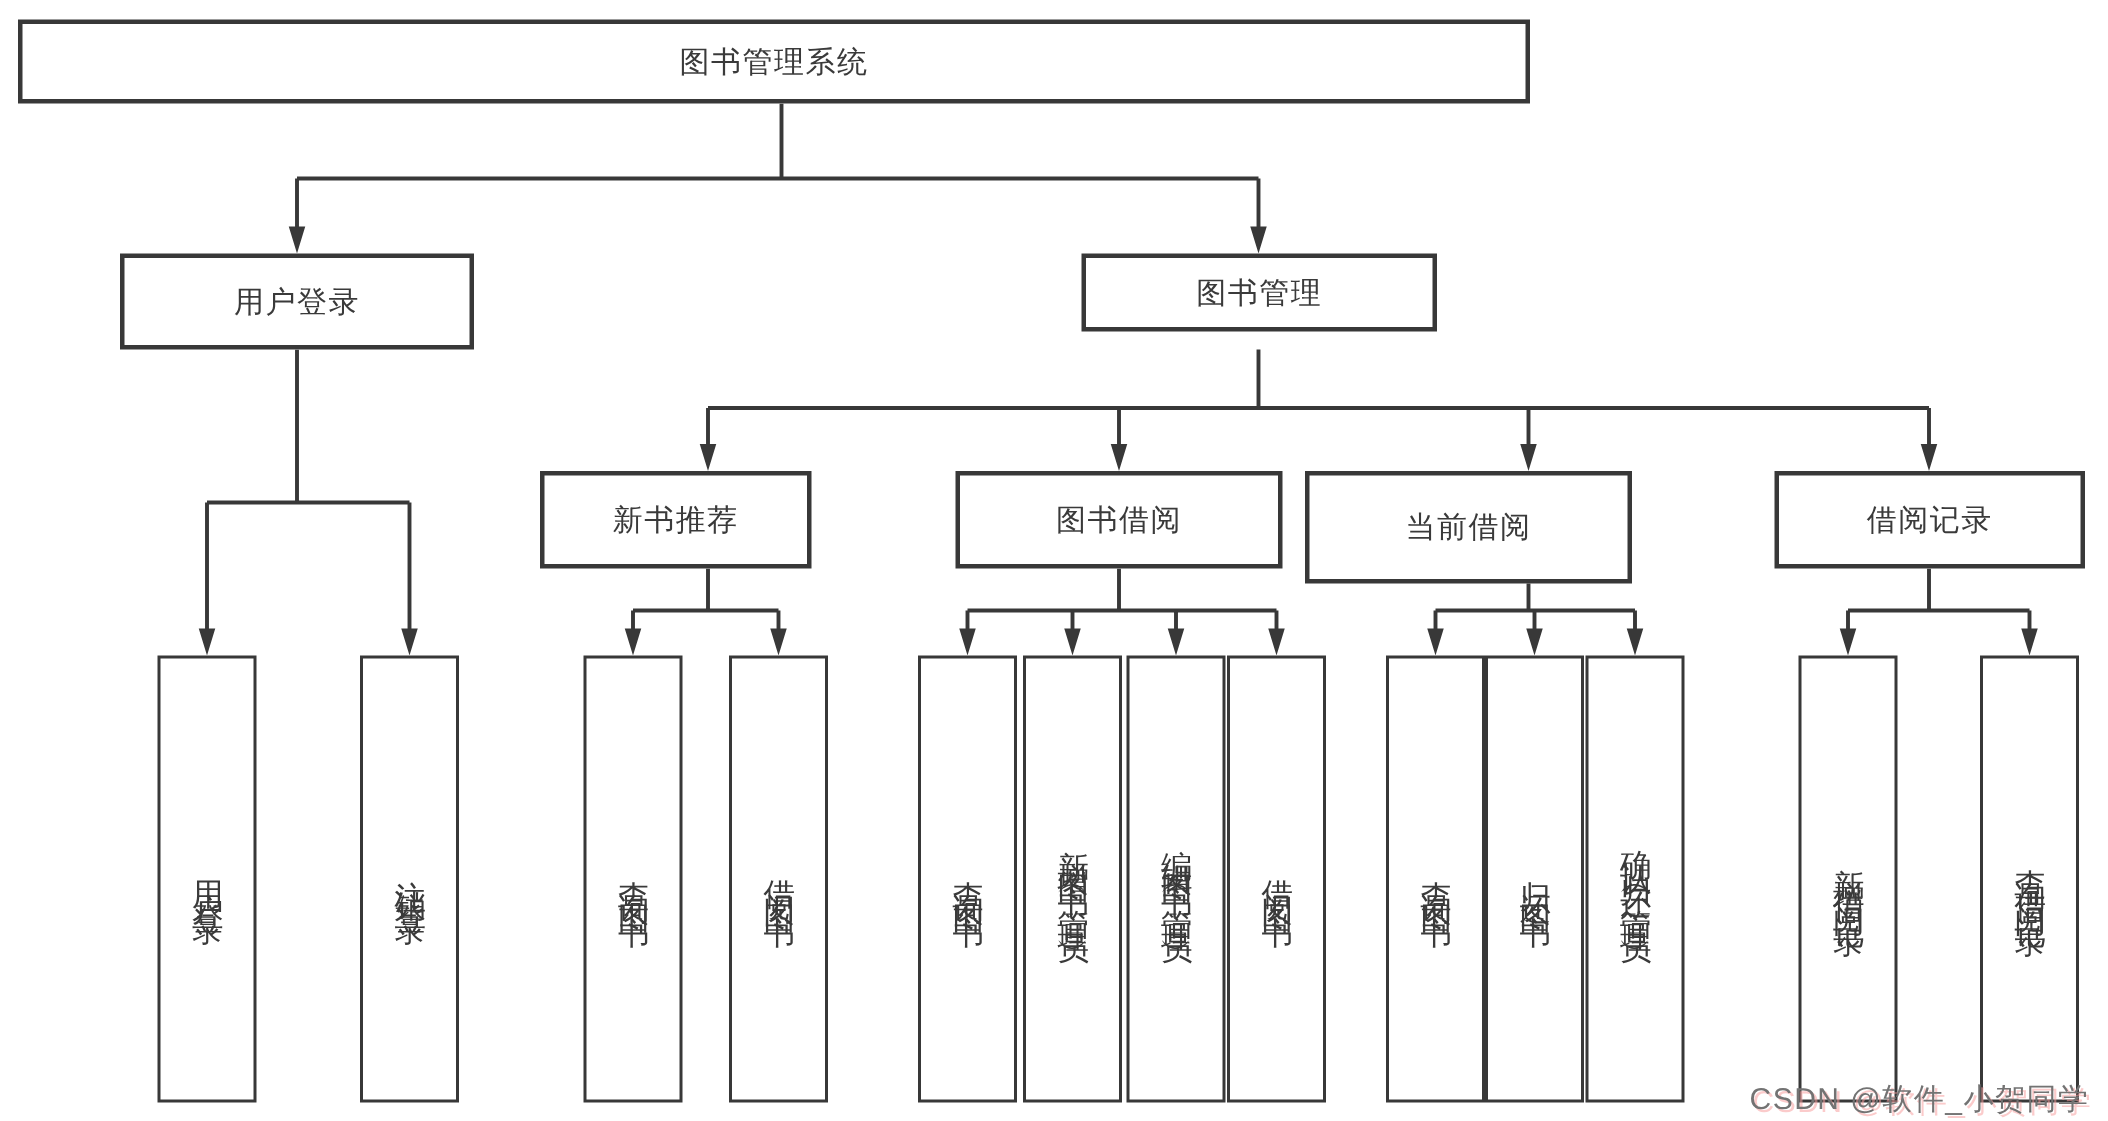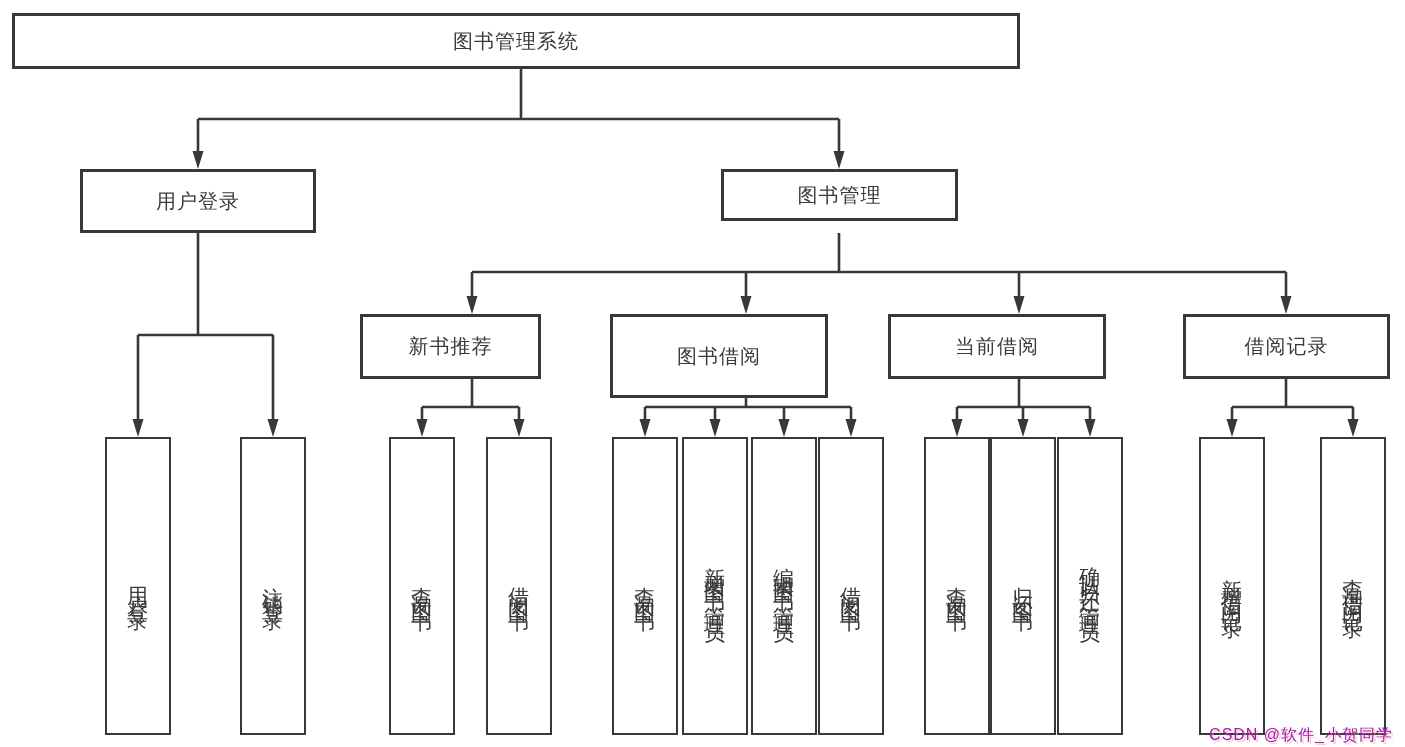--- a/index.html
+++ b/index.html
@@ -28,22 +28,22 @@
   .leaf span{
     writing-mode:vertical-rl;
     font-size:21px;
     letter-spacing:8px;
     line-height:1;
     white-space:nowrap;
   }
   .watermark{
     position:absolute;
     right:12px;bottom:1px;
-    font-size:16px;
-    color:#a21caf;
+    font-size:20px;
+    color:#737373;
     text-shadow:2px 2px 0 rgba(247,160,160,0.55);
     z-index:5;
     letter-spacing:1px;
   }
 </style>
 </head>
 <body>
 
 <div id="canvas">
 
@@ -83,24 +83,24 @@
   <div class="box big" style="left:80px;top:169px;width:236px;height:64px">
     <span>用户登录</span>
   </div>
   <div class="box big" style="left:721px;top:169px;width:237px;height:52px">
     <span>图书管理</span>
   </div>
 
   <div class="box big" style="left:360px;top:314px;width:181px;height:65px">
     <span>新书推荐</span>
   </div>
-  <div class="box big" style="left:610px;top:314px;width:218px;height:84px">
+  <div class="box big" style="left:637px;top:314px;width:218px;height:65px">
     <span>图书借阅</span>
   </div>
-  <div class="box big" style="left:888px;top:314px;width:218px;height:65px">
+  <div class="box big" style="left:870px;top:314px;width:218px;height:75px">
     <span>当前借阅</span>
   </div>
   <div class="box big" style="left:1183px;top:314px;width:207px;height:65px">
     <span>借阅记录</span>
   </div>
 
   <div class="box leaf" style="left:105px">
     <span>用户登录</span>
   </div>
   <div class="box leaf" style="left:240px">

